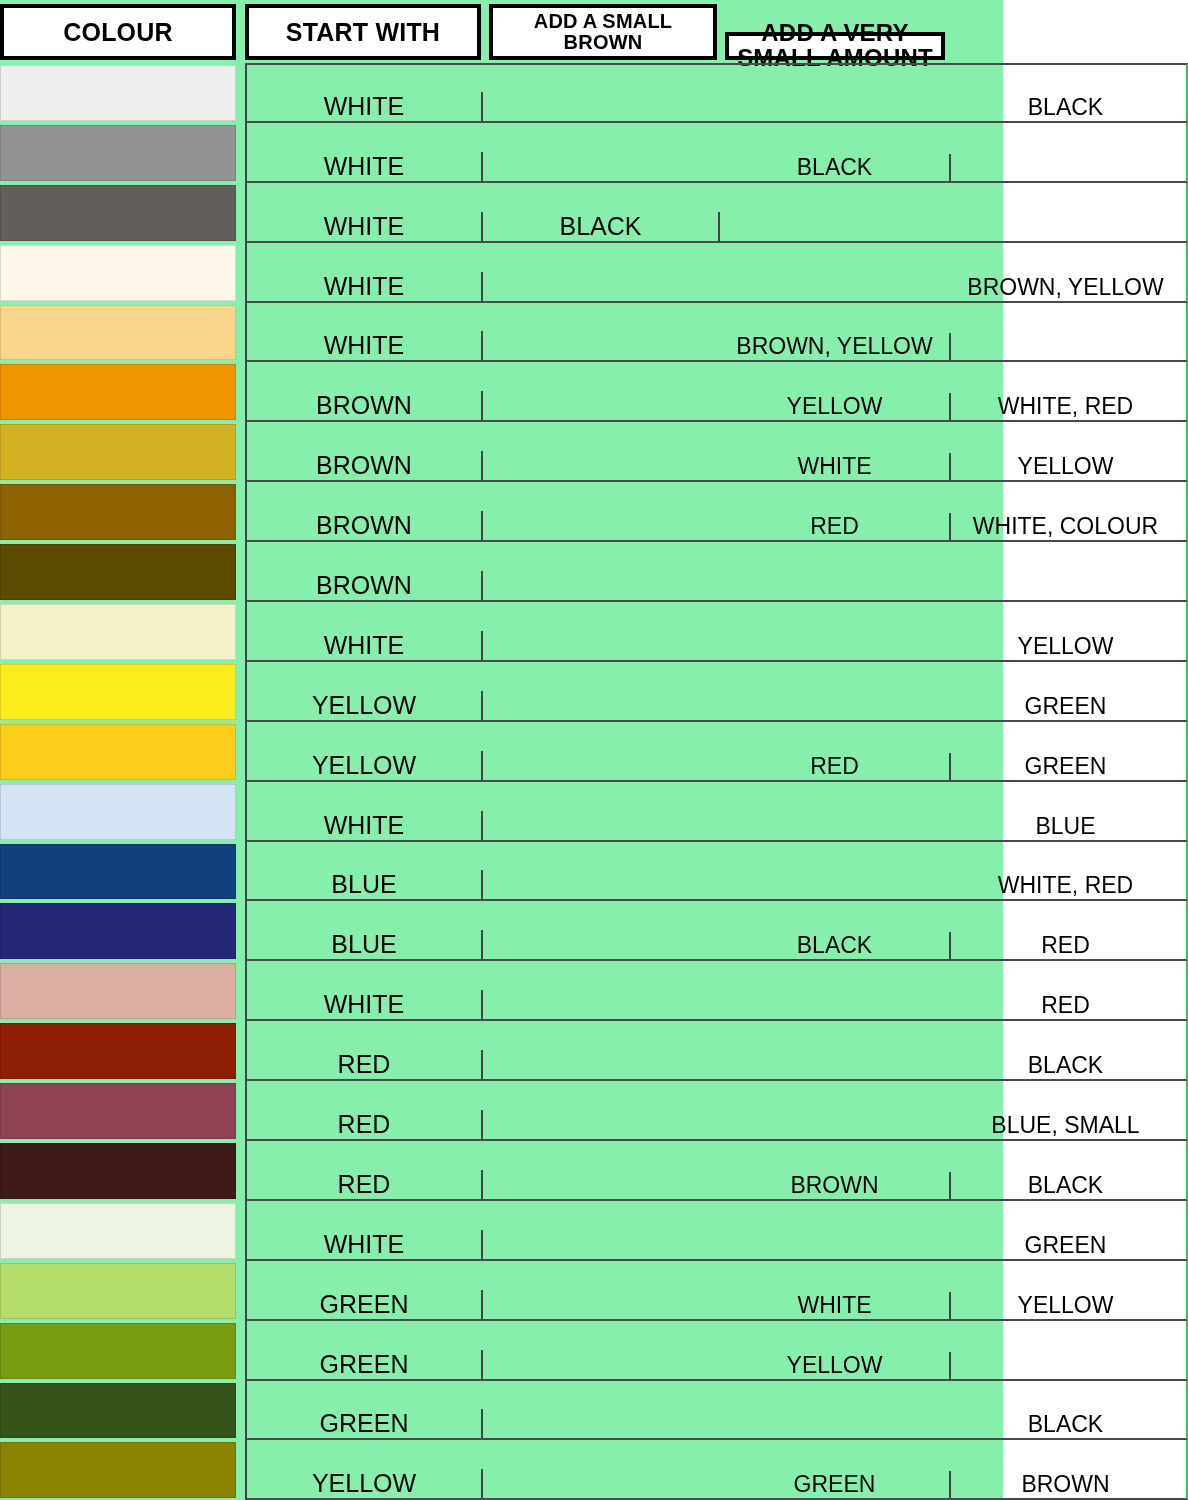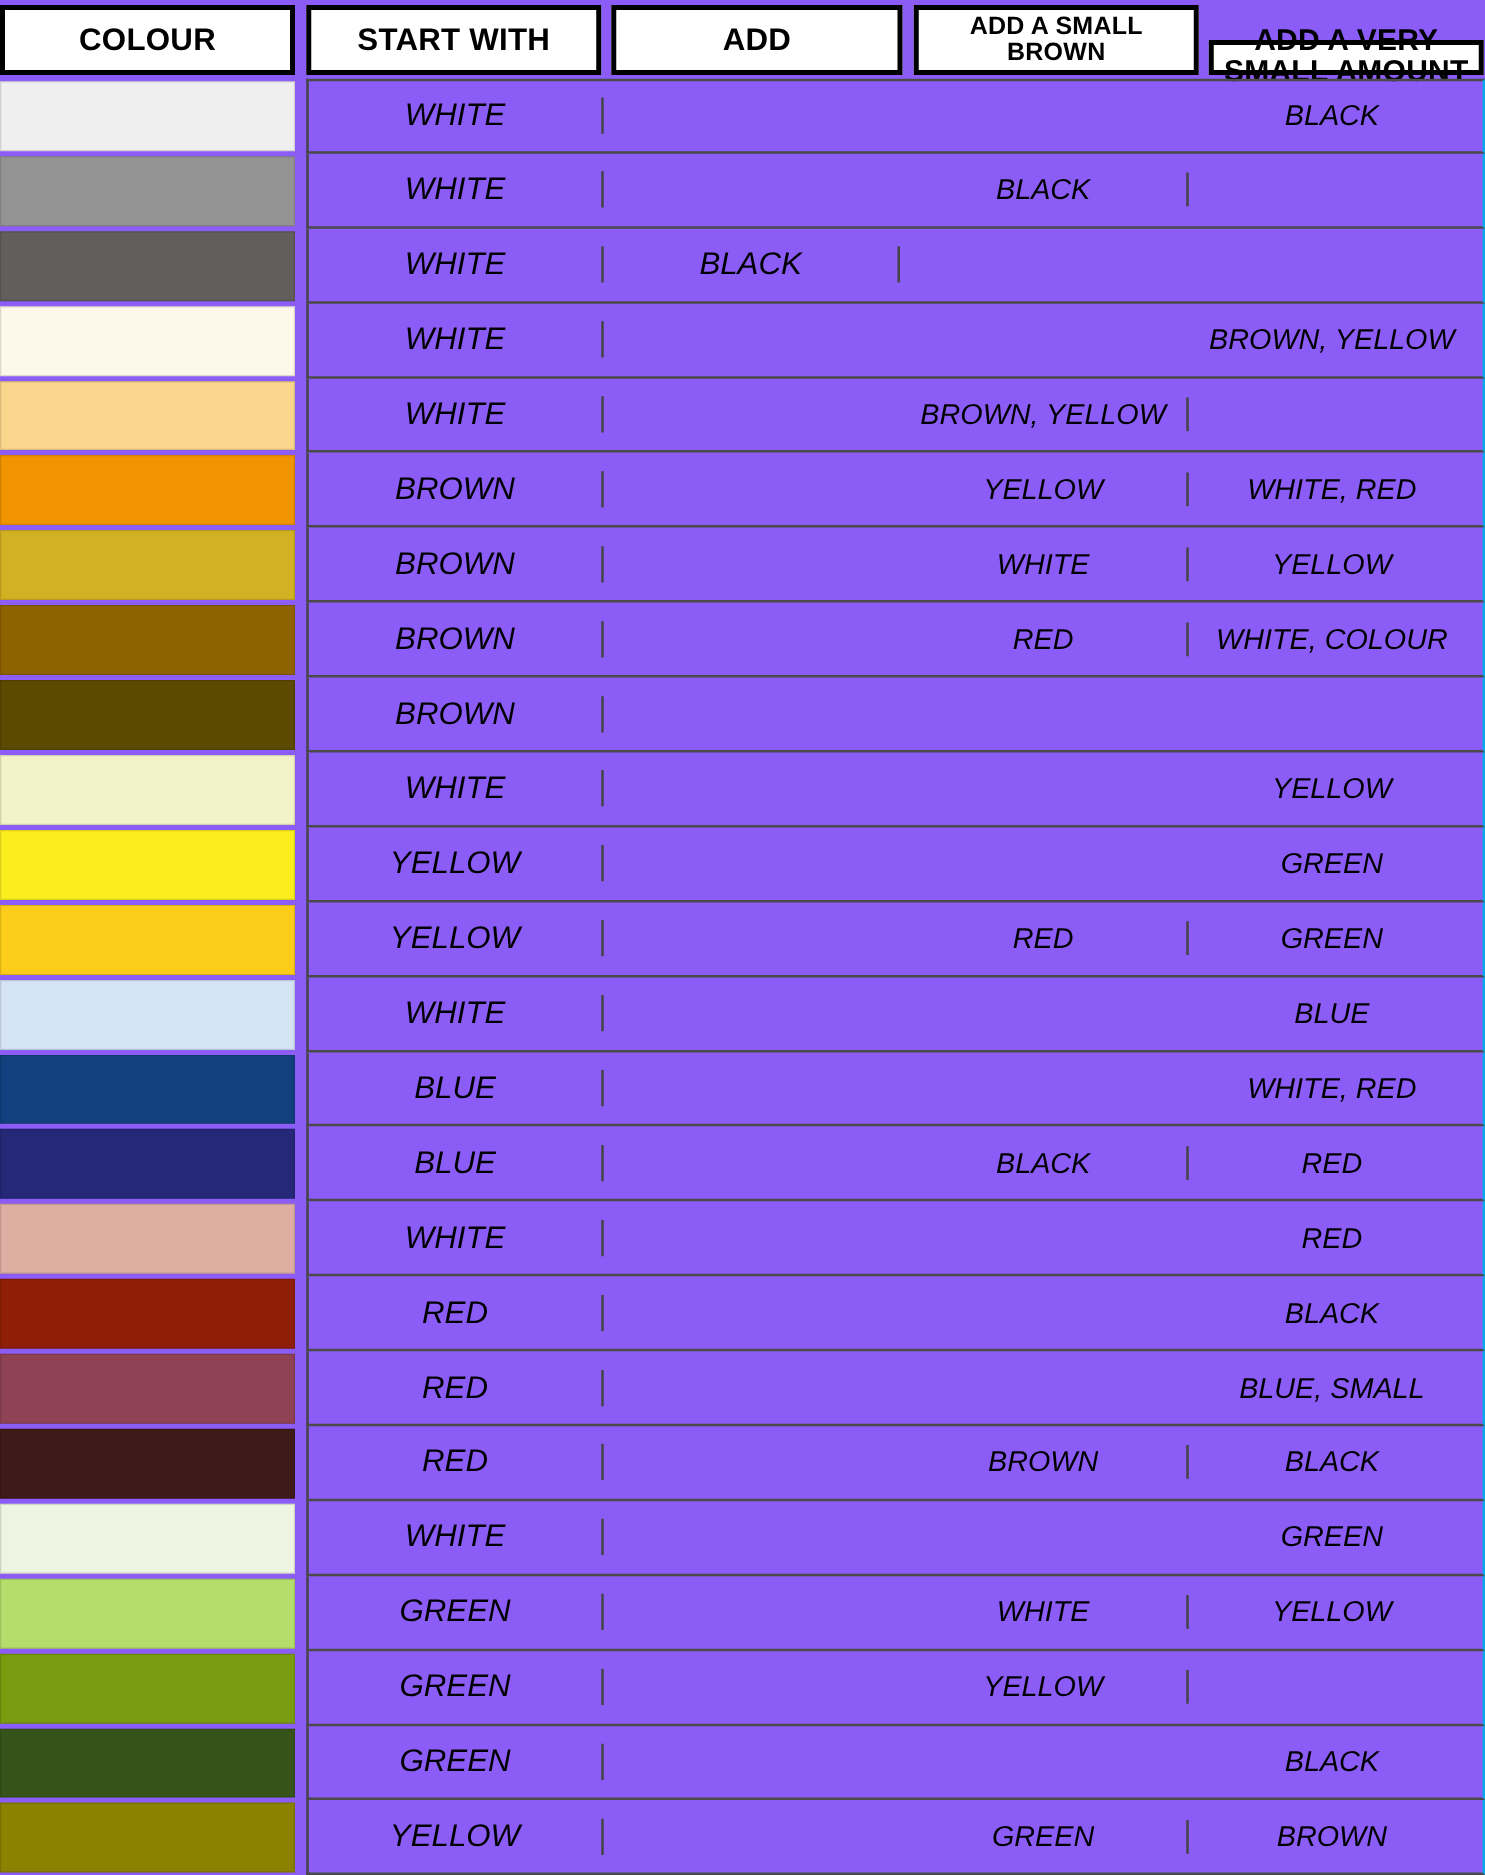--- a/index.html
+++ b/index.html
@@ -7,22 +7,22 @@
     margin: 0; padding: 0;
     background: #ffffff;
   }
   body {
     width: 1188px; height: 1500px;
     font-family: "Liberation Sans", sans-serif;
     overflow: hidden;
   }
   #sheet {
     position: relative;
-    width: 1188px; height: 1500px;
-    background: #8b5cf6;
+    width: 1003px; height: 1500px;
+    background: #86efac;
   }
 
   
   #header-row {
     position: absolute;
     top: 4px; left: 0;
     width: 1188px; height: 56px;
     display: flex;
     align-items: stretch;
   }
@@ -69,26 +69,25 @@
   }
   .swatch {
     width: 100%;
     height: 100%;
     border: 1px solid rgba(0,0,0,0.13);
   }
   
   .txt-wrap {
     flex: 1 1 auto;
     display: flex;
-    align-items: center;
+    align-items: flex-end;
     margin-left: 9px;
     border-left: 2px solid #444444;
-    border-right: 2px solid #0ea5e9;
+    border-right: 2px solid #22c55e;
     border-bottom: 2px solid #4a4a4a;
-    font-style: italic;
   }
   .row.first .txt-wrap { border-top: 2px solid #4a4a4a; }
   .cell {
     display: flex;
     align-items: center;
     justify-content: center;
     text-align: center;
     font-size: 25px;
     color: #000000;
     border-right: 2px solid #444444;
@@ -110,25 +109,20 @@
       <div class="hcell c0">
         <div>
           <span>COLOUR</span>
         </div>
       </div>
       <div class="hcell c1">
         <div>
           <span>START WITH</span>
         </div>
       </div>
-      <div class="hcell c2">
-        <div>
-          <span>ADD</span>
-        </div>
-      </div>
       <div class="hcell c3">
         <div>
           <span>ADD A SMALL</span>
           <span>BROWN</span>
         </div>
       </div>
       <div class="hcell c4">
         <div>
           <span>ADD A VERY</span>
           <span>SMALL AMOUNT</span>

